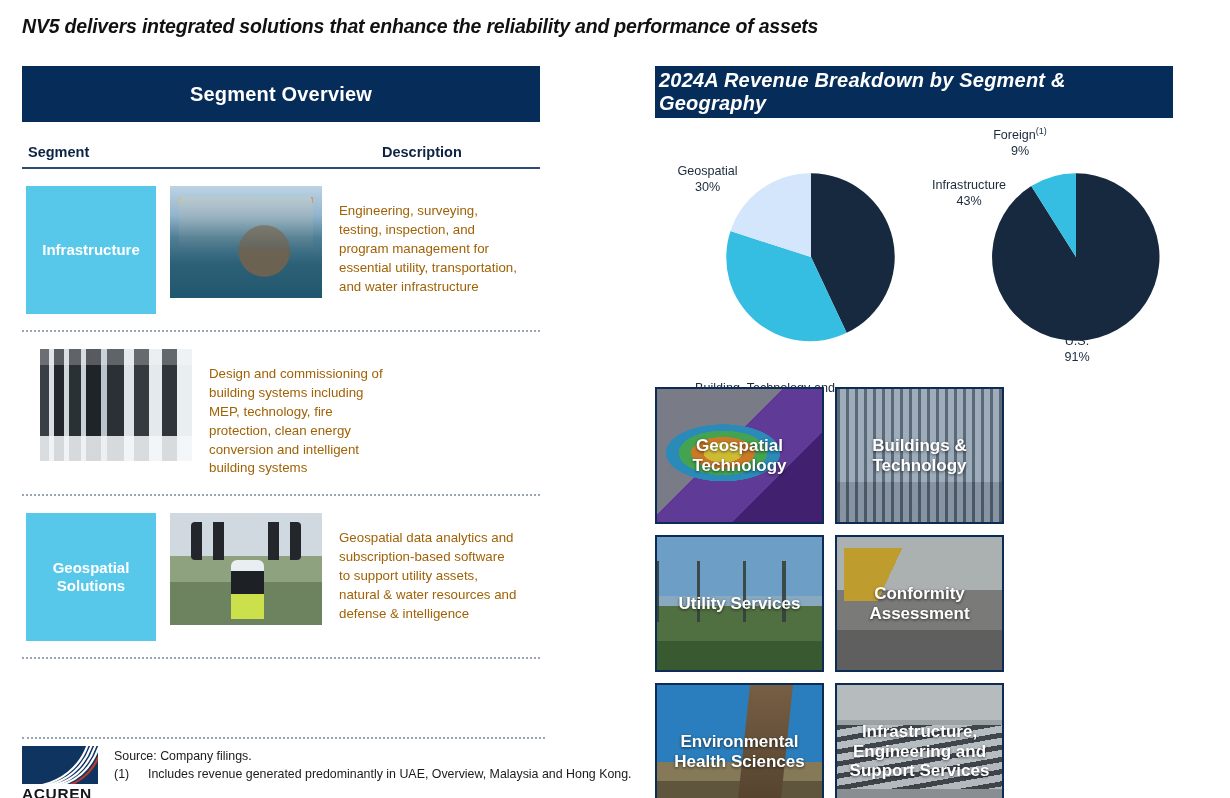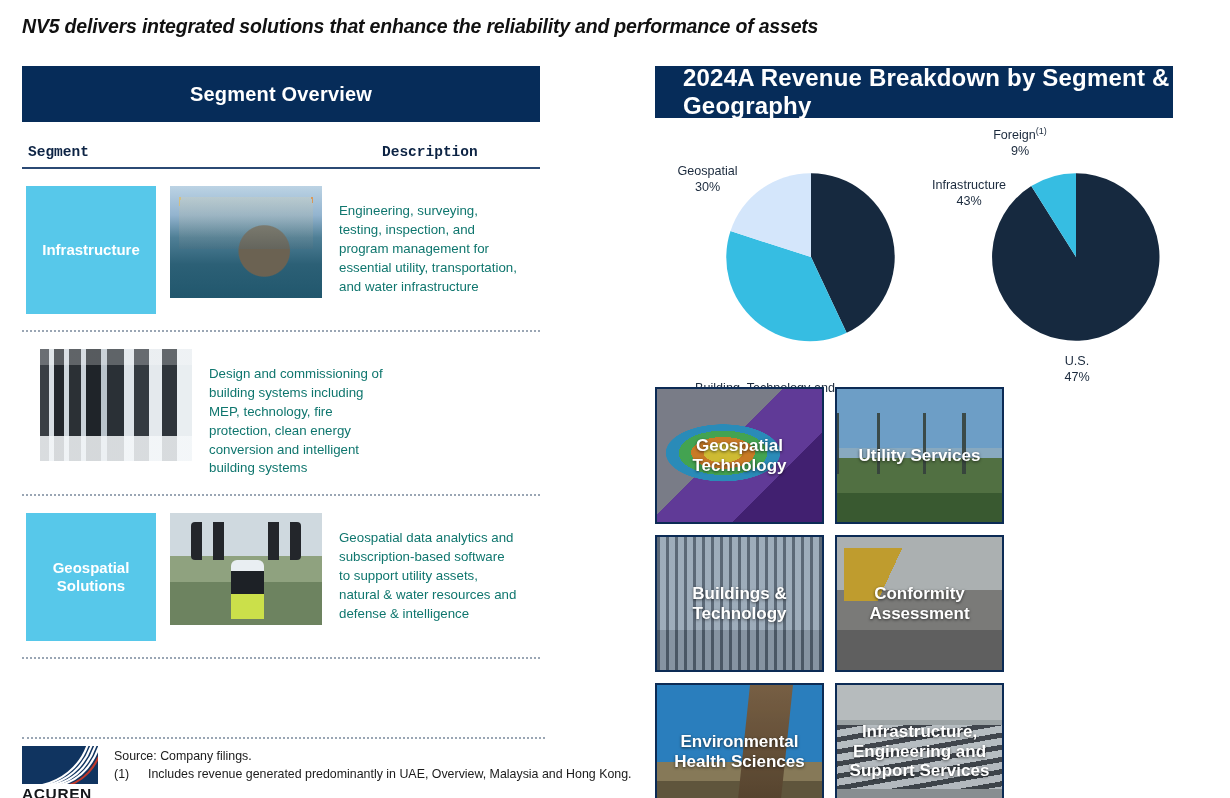--- a/index.html
+++ b/index.html
@@ -25,42 +25,41 @@
   }
 
   
   .left-panel{position:absolute;left:22px;top:66px;width:518px;}
   .seg-bar{height:56px;font-size:20px;}
 
   .tbl-head{
     display:flex;align-items:flex-end;
     margin-top:22px;padding:0 6px 7px 6px;
     border-bottom:2.5px solid #2b4a74;
-    font-family:Liberation Mono, monospace;
   }
   .th{font-size:14.5px;font-weight:bold;color:#0c2344;}
   .th-seg{width:332px;}
   .th-desc{flex:1;margin-left:22px;}
 
   .seg-row{display:flex;align-items:flex-start;padding:17px 0 16px 4px;}
   .seg-row + .seg-row{border-top:2px dotted #9aa6b4;}
   .seg-row.last{border-bottom:2px dotted #9aa6b4;}
 
   .seg-chip{
     width:130px;height:128px;background:#57c8ea;
     display:flex;align-items:center;justify-content:center;
     text-align:center;color:#ffffff;font-weight:bold;font-size:15px;
     line-height:1.22;flex:none;
   }
   .seg-photo{
     width:152px;height:112px;margin-left:14px;flex:none;
     border:0;overflow:hidden;position:relative;
   }
   .seg-desc{
-    margin-left:17px;font-size:13.3px;line-height:1.42;color:#0f766e;
+    margin-left:17px;font-size:13.3px;line-height:1.42;color:#a16207;
     padding-top:16px;max-width:180px;
   }
 
   
   .ph{position:absolute;inset:0;}
   .ph-infra{
     background:
       radial-gradient(circle at 62% 58%, #6b6252 0 22%, rgba(0,0,0,0) 23%),
       linear-gradient(180deg,#bcd3e4 0%,#93b4cf 26%,#4f7f96 46%,#2c6076 70%,#21576d 100%);
   }
@@ -92,21 +91,21 @@
     border-radius:4px;
   }
   .ph-drone:before{
     content:"";position:absolute;left:40%;top:42%;width:22%;height:52%;
     background:linear-gradient(180deg,#e9eef2 0 18%, #1d2126 18% 58%, #cbe04a 58% 100%);
     border-radius:6px 6px 0 0;z-index:2;
   }
 
   
   .right-panel{position:absolute;left:655px;top:66px;width:518px;}
-  .rev-bar{height:52px;font-size:24px;justify-content:flex-start;padding-left:28px;}
+  .rev-bar{height:52px;font-size:20px;justify-content:flex-start;padding-left:4px;font-style:italic;}
   .key-bar{height:55px;font-size:20px;}
 
   .charts{position:relative;height:258px;}
 
   .pie-wrap{position:absolute;}
 
   .lbl{position:absolute;font-size:12.6px;color:#1b2a3d;line-height:1.24;text-align:center;}
   .sup{font-size:9px;vertical-align:super;}
 
   
@@ -262,42 +261,42 @@
 
           <path d="M50,50 L25.42,11.04 A46,46 0 0 1 50,4 Z" fill="#36bde2"></path>
         </svg>
       </div>
 
       <div class="lbl" style="left:310px;top:8px;width:110px;">
         <span>Foreign</span><span class="sup">(1)</span><br>
         <span>9%</span>
       </div>
 
-      <div class="lbl" style="left:382px;top:236px;width:80px;">
+      <div class="lbl" style="left:382px;top:216px;width:80px;">
         <span>U.S.</span><br>
-        <span>47%</span>
+        <span>91%</span>
       </div>
     </div>
 
 
     <div class="tiles">
       <div class="tile">
         <div class="tile-bg bg-geo"></div>
         <div class="tile-scrim"></div>
         <div class="tile-label">Geospatial Technology</div>
       </div>
       <div class="tile">
+        <div class="tile-bg bg-buildings"></div>
+        <div class="tile-scrim"></div>
+        <div class="tile-label">Buildings &amp; Technology</div>
+      </div>
+      <div class="tile">
         <div class="tile-bg bg-utility"></div>
         <div class="tile-scrim"></div>
         <div class="tile-label">Utility Services</div>
-      </div>
-      <div class="tile">
-        <div class="tile-bg bg-buildings"></div>
-        <div class="tile-scrim"></div>
-        <div class="tile-label">Buildings &amp; Technology</div>
       </div>
       <div class="tile">
         <div class="tile-bg bg-conformity"></div>
         <div class="tile-scrim"></div>
         <div class="tile-label">Conformity Assessment</div>
       </div>
       <div class="tile">
         <div class="tile-bg bg-envhealth"></div>
         <div class="tile-scrim"></div>
         <div class="tile-label">Environmental Health Sciences</div>

